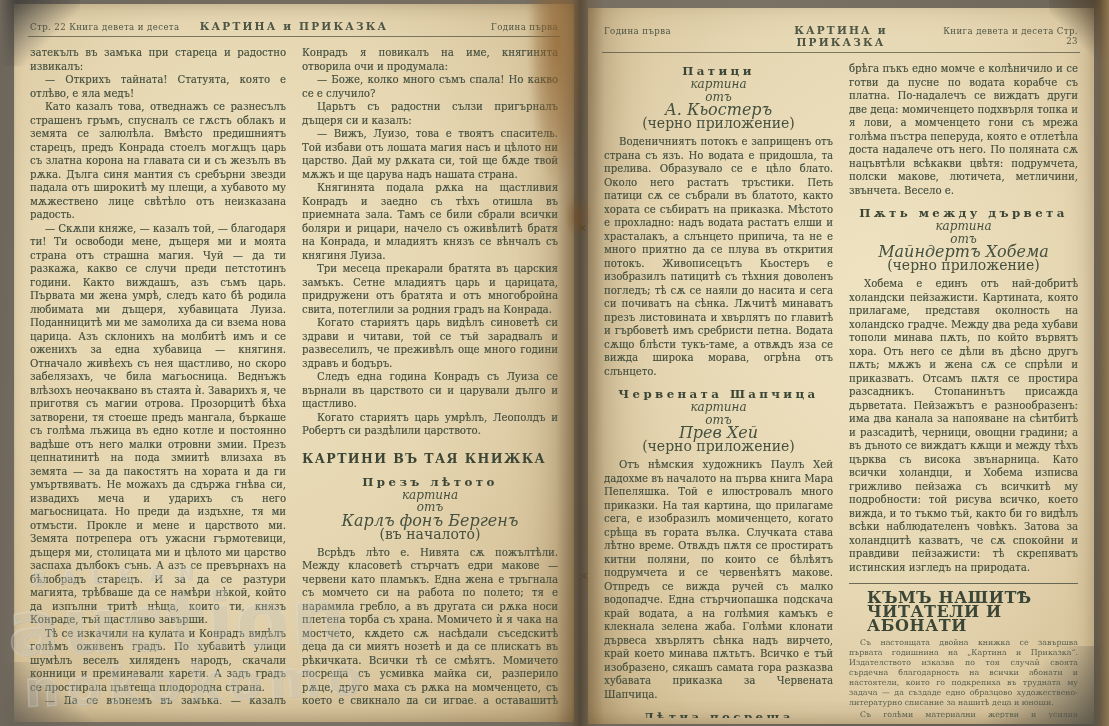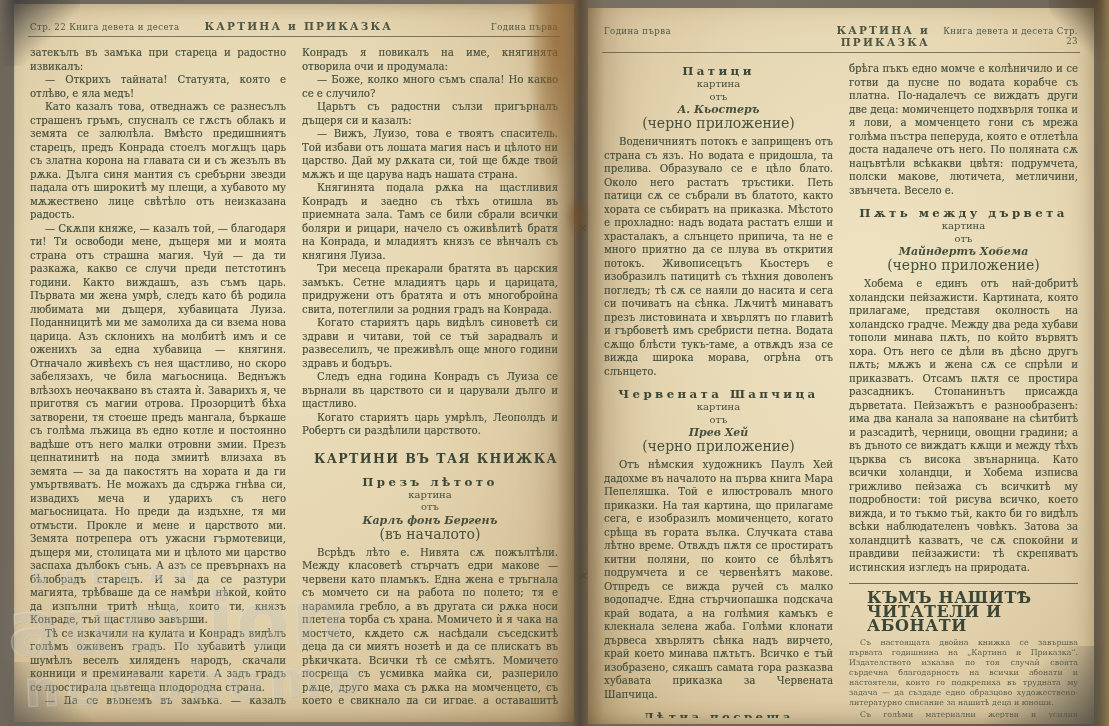--- a/index.html
+++ b/index.html
@@ -29,35 +29,35 @@
     background:linear-gradient(90deg,rgba(0,0,0,0) 0%,rgba(122,96,58,.45) 40%,#8d7751 100%);}
   .edge-left{position:absolute;left:0;top:0;width:16px;height:100%;pointer-events:none;
     background:linear-gradient(90deg,#6f675b 0%,rgba(111,103,91,0) 100%);}
 
   
   .pg-header{display:flex;justify-content:space-between;align-items:baseline;
     margin:16px 14px 0;padding:0 2px 4px;border-bottom:1px solid rgba(74,78,62,.7);
     color:#4d5544;}
   .ph-side{font-size:8.6px;letter-spacing:.4px;flex:1;}
   .ph-right{text-align:right;}
-  .ph-center{font-size:10.5px;letter-spacing:2.2px;flex:1.2;text-align:right;font-weight:600;}
+  .ph-center{font-size:10.5px;letter-spacing:2.2px;flex:1.2;text-align:center;font-weight:600;}
 
   .cols{display:flex;gap:16px;margin:9px 16px 0;height:calc(100% - 60px);}
   .col{flex:1;overflow:hidden;}
   .col p{margin:0;font-size:10.1px;line-height:13.5px;text-align:justify;text-indent:15px;
     color:#45503f;text-shadow:.3px .3px .4px rgba(64,76,60,.4);}
   .col p.cont{text-indent:0;}
   .translator{text-align:center !important;text-indent:0 !important;letter-spacing:1.2px;
     margin:7px 0 2px !important;font-size:10.5px !important;}
-  .section-title{font-size:12.5px;font-weight:700;letter-spacing:1.4px;text-align:right;
+  .section-title{font-size:12.5px;font-weight:700;letter-spacing:1.4px;text-align:left;
     color:#3c4636;margin:13px 0 4px;}
   .piece-head{text-align:center;margin:9px 0 5px;color:#45503f;}
   .piece-title{font-size:11.8px;font-weight:600;letter-spacing:3.4px;color:#3c4636;}
-  .piece-sub{font-size:10px;line-height:12.5px;}
-  .piece-author{font-size:11px;font-style:italic;line-height:14px;font-weight:bold;}
+  .piece-sub{font-size:12px;line-height:12.5px;font-style:italic;}
+  .piece-author{font-size:16px;font-style:italic;line-height:14px;}
   .piece-note{font-size:14px;line-height:13px;}
 
   .notice{border-top:1.4px solid rgba(74,78,62,.8);margin-top:9px;padding-top:5px;}
   .notice-title{font-size:16px;font-weight:700;letter-spacing:.6px;
     color:#3c4636;margin:2px 18px 5px;line-height:14px;}
   .notice p{font-size:7.9px;line-height:10px;text-indent:11px;color:#59604f;
     text-shadow:none;margin-bottom:2px;}
 
   .watermark{position:absolute;left:8px;top:556px;width:640px;transform:rotate(-2.2deg);
     pointer-events:none;color:rgba(248,248,246,.17);

